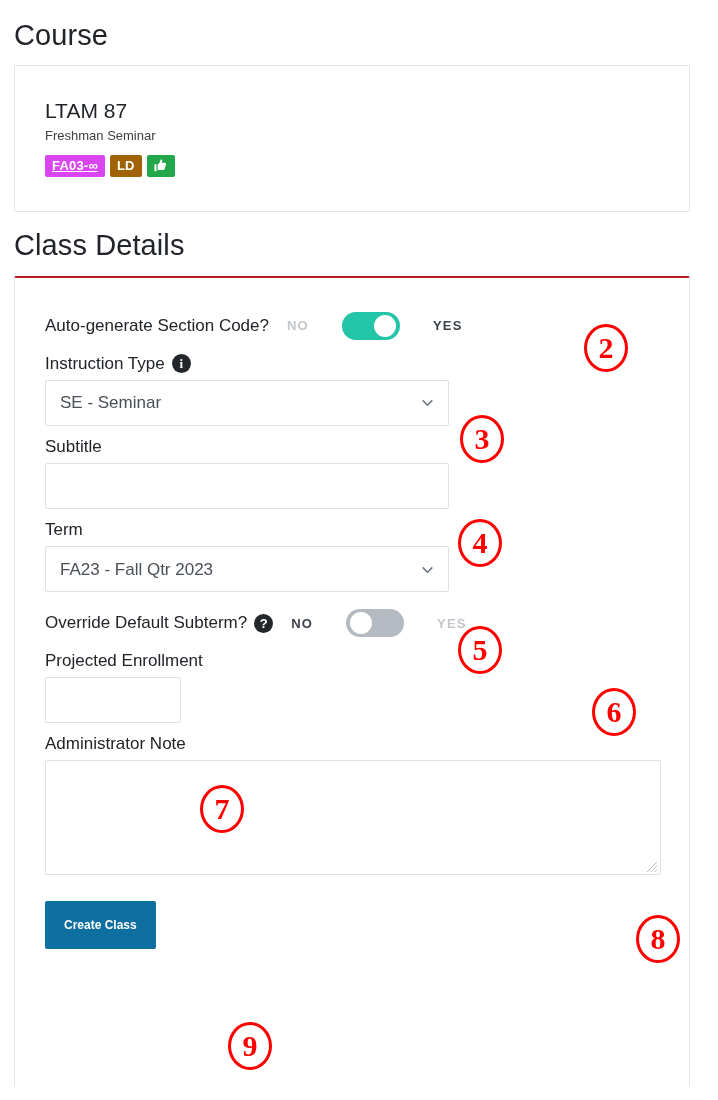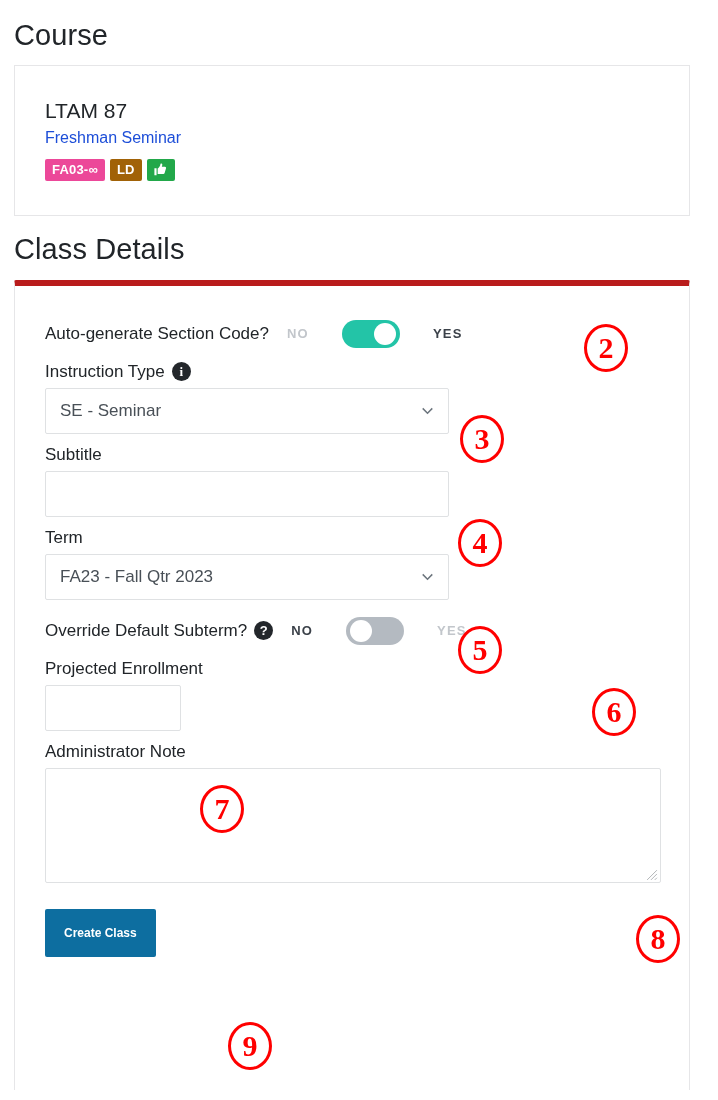--- a/index.html
+++ b/index.html
@@ -49,23 +49,23 @@
     padding: 32px 30px 34px 30px;
   }
   .course-code {
     font-size: 21px;
     line-height: 1.25;
     color: #212529;
     font-weight: 400;
     margin: 0 0 4px 0;
   }
   .course-title {
-    font-size: 16px;
+    font-size: 13px;
     line-height: 1.3;
-    color: #1d4ed8;
+    color: #404040;
     font-weight: 400;
     margin: 0 0 10px 0;
   }
   .badge-row {
     display: flex;
     align-items: center;
     gap: 5px;
   }
   .badge {
     display: inline-flex;
@@ -73,34 +73,34 @@
     justify-content: center;
     height: 22px;
     padding: 0 7px;
     border-radius: 2px;
     font-size: 13px;
     font-weight: 700;
     color: #ffffff;
     line-height: 1;
     letter-spacing: 0.2px;
   }
-  .badge-gray { background: #ec4899; }
+  .badge-gray { background: #d946ef; text-decoration: underline; }
   .badge-cyan { background: #a16207; }
   .badge-green {
     background: #22a84a;
     width: 28px;
     padding: 0;
   }
   .badge-green svg { display: block; }
 
   
   .panel {
     margin: 0 28px 0 14px;
     border: 1px solid #e6e6e8;
-    border-top: 6px solid #b91c1c;
+    border-top: 2px solid #b91c1c;
     border-bottom: none;
     border-radius: 2px 2px 0 0;
     background: #ffffff;
     min-height: 810px;
   }
   .panel-body {
     padding: 31px 30px 30px 30px;
   }
 
   

